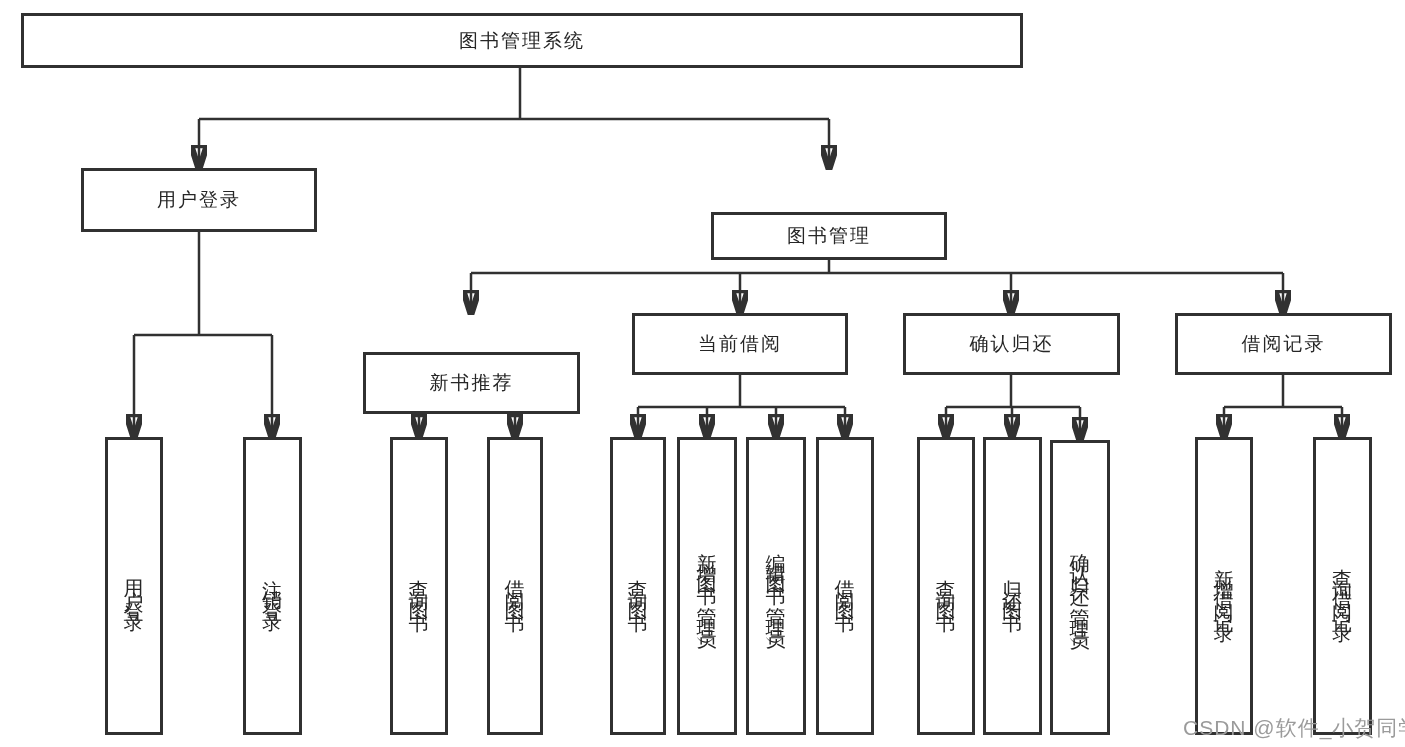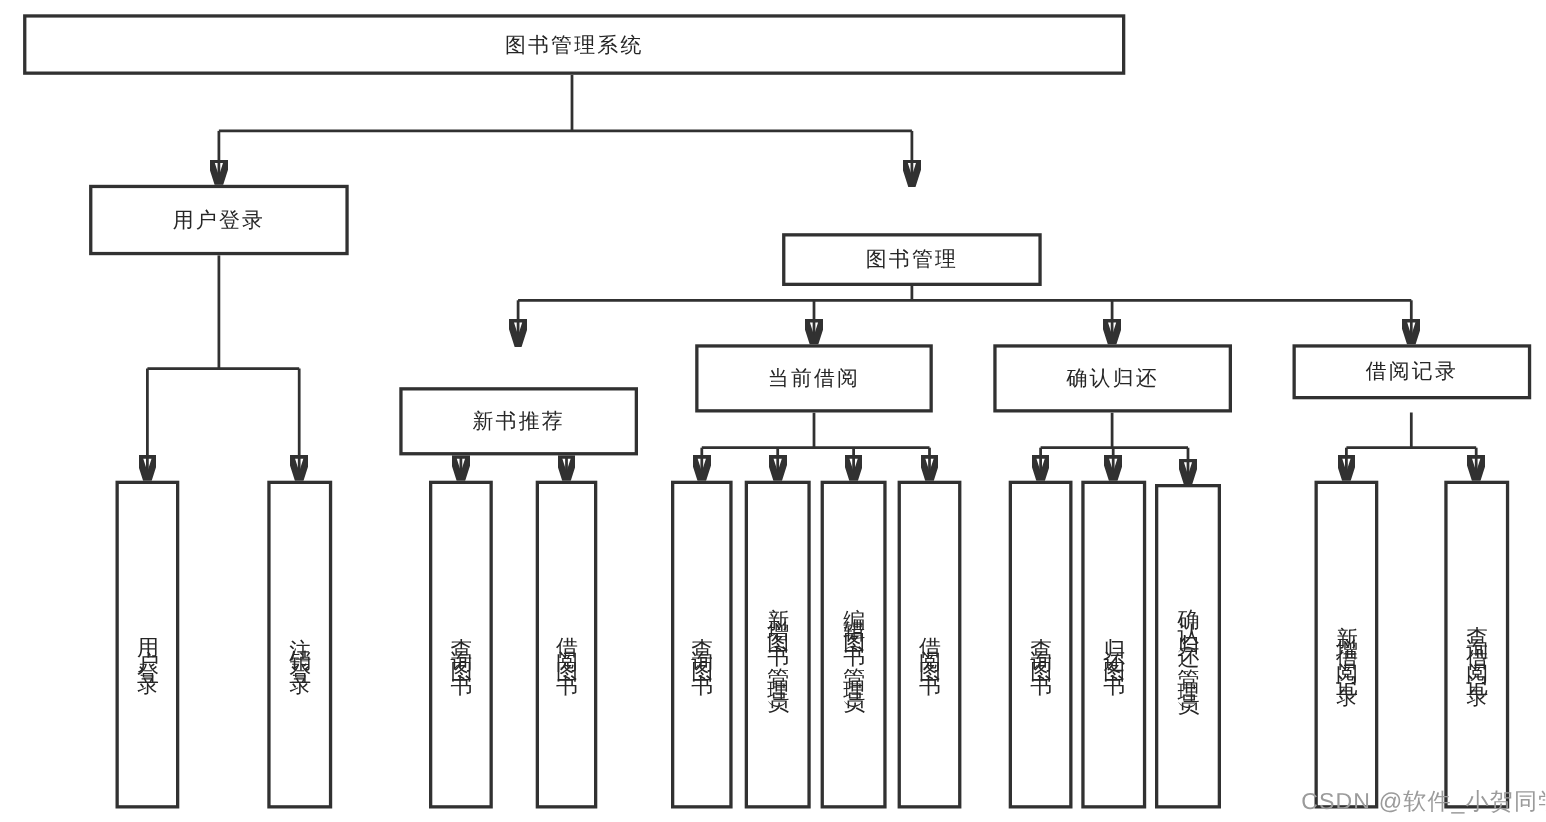--- a/index.html
+++ b/index.html
@@ -31,21 +31,21 @@
   }
   
   .n-root{left:21px;top:13px;width:1002px;height:55px;}
   
   .n-userlogin{left:81px;top:168px;width:236px;height:64px;}
   .n-bookmgmt{left:711px;top:168px;width:236px;height:48px;margin-top:44px;}
   
   .n-newbook{left:363px;top:313px;width:217px;height:62px;margin-top:39px;}
   .n-bookborrow{left:632px;top:313px;width:216px;height:62px;}
   .n-curborrow{left:903px;top:313px;width:217px;height:62px;}
-  .n-borrowrec{left:1175px;top:313px;width:217px;height:50px;}
+  .n-borrowrec{left:1175px;top:313px;width:217px;height:62px;}
   
   .v{top:437px;height:298px;}
   .v-ul1{left:105px;width:58px;}
   .v-ul2{left:243px;width:59px;}
   .v-nb1{left:390px;width:58px;}
   .v-nb2{left:487px;width:56px;}
   .v-bb1{left:610px;width:56px;}
   .v-bb2{left:677px;width:60px;}
   .v-bb3{left:746px;width:60px;}
   .v-bb4{left:816px;width:58px;}

